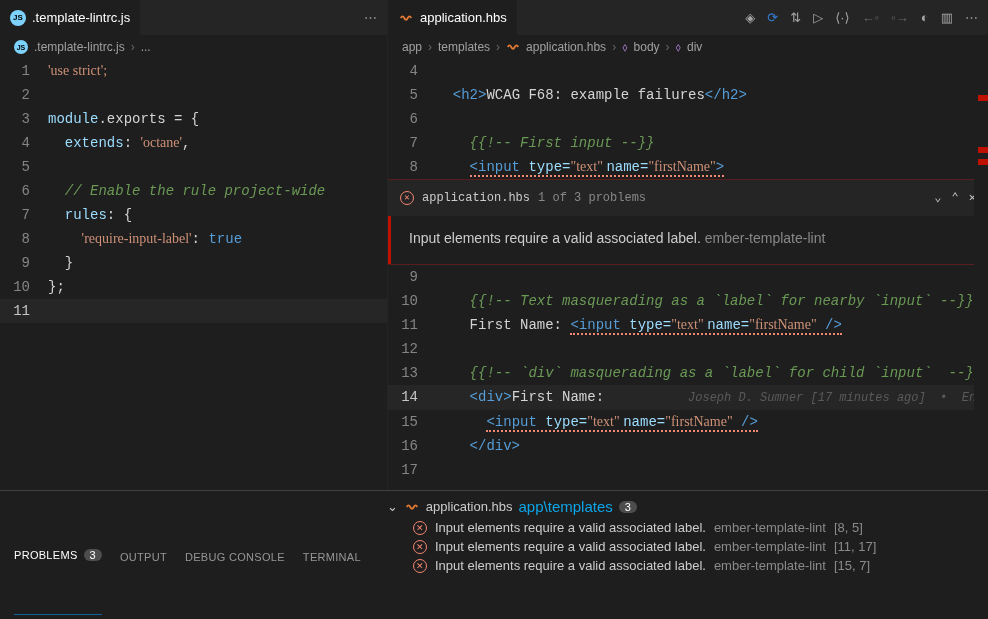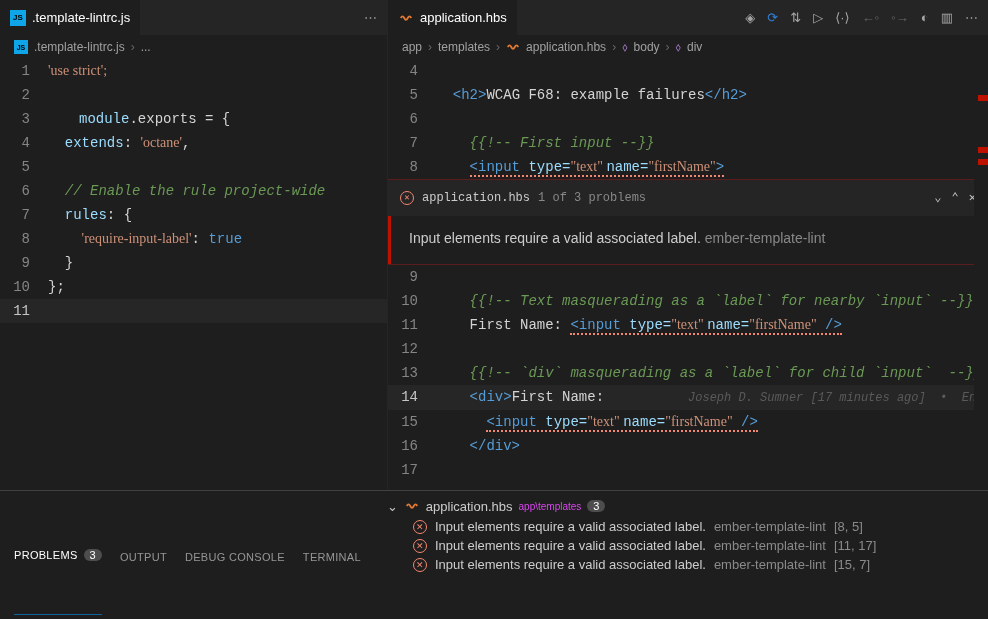--- a/index.html
+++ b/index.html
@@ -16,38 +16,38 @@
 }
 .top { display: flex; height: 490px; }
 .pane-left { width: 388px; border-right: 1px solid #252526; display: flex; flex-direction: column; }
 .pane-right { flex: 1; display: flex; flex-direction: column; min-width: 0; }
 .tabbar { display: flex; background: #252526; height: 35px; align-items: center; }
 .tab {
   display: flex; align-items: center; gap: 6px; padding: 0 10px; height: 35px;
   background: #1e1e1e; color: #ffffff; font-size: 13px; border-right: 1px solid #252526;
 }
 .tab-icon { width: 16px; height: 16px; display: inline-flex; align-items: center; justify-content: center; }
-.tab-js { background: #0ea5e9; color: #000; font-size: 8px; font-weight: bold; border-radius: 0; }
+.tab-js { background: #7dd3fc; color: #000; font-size: 8px; font-weight: bold; border-radius: 8px; }
 .tab-hbs svg { width: 14px; height: 14px; }
 .tab-actions { margin-left: auto; display: flex; gap: 12px; padding-right: 10px; color: #c5c5c5; }
 .tab-actions span { cursor: pointer; opacity: 0.8; }
 .breadcrumb {
   display: flex; align-items: center; gap: 6px; padding: 4px 14px; font-size: 12px;
   color: #a0a0a0; background: #1e1e1e; height: 24px;
 }
 .breadcrumb .chev { color: #666; }
 .bc-icon { width: 14px; height: 14px; display: inline-flex; }
 .codelens { color: #969696; font-size: 12px; padding: 4px 0 4px 62px; font-style: normal; }
 .editor { flex: 1; font-family: Consolas, "Courier New", monospace; font-size: 14px; line-height: 24px; overflow: hidden; position: relative; }
 .line { display: flex; }
 .gutter { width: 48px; text-align: right; padding-right: 18px; color: #858585; user-select: none; flex-shrink: 0; }
 .gutter.active { color: #c6c6c6; }
 .code { white-space: pre; flex: 1; }
 .tok-str { color: #ce9178; font-family: Liberation Serif, serif; }
-.tok-var { color: #9cdcfe; margin-left: 31px; }
+.tok-var { color: #9cdcfe; }
 .tok-prop { color: #9cdcfe; }
 .tok-comment { color: #6a9955; font-style: italic; }
 .tok-bool { color: #569cd6; }
 .tok-punc { color: #d4d4d4; }
 .tok-tag { color: #569cd6; }
 .tok-attr { color: #9cdcfe; }
 .tok-text { color: #d4d4d4; }
 .hbs-comment { color: #6a9955; font-style: italic; }
 .squiggle { border-bottom: 2px dotted #f48771; }
 .currentline { background: rgba(255,255,255,0.04); }
@@ -70,21 +70,21 @@
 .panel {
   border-top: 1px solid #414141; background: #1e1e1e; flex: 1; display: flex; flex-direction: row;
 }
 .panel-tabs { display: flex; gap: 18px; padding: 8px 14px 4px 14px; font-size: 11px; }
 .panel-tab { color: #969696; letter-spacing: 0.3px; cursor: pointer; display: flex; align-items: center; gap: 6px; }
 .panel-tab.active { color: #ffffff; border-bottom: 1px solid #0e639c; padding-bottom: 4px; }
 .badge { background: #4d4d4d; color: #fff; border-radius: 10px; padding: 0 6px; font-size: 11px; min-width: 18px; text-align: center; }
 .panel-body { padding: 4px 10px; font-size: 13px; }
 .prob-file { display: flex; align-items: center; gap: 6px; padding: 3px 2px; }
 .prob-file .chev2 { color: #c5c5c5; }
-.prob-file .path { color: #d946ef; font-size: 10px; }
+.prob-file .path { color: #0ea5e9; font-size: 15px; }
 .prob-item { display: flex; align-items: center; gap: 8px; padding: 2px 0 2px 28px; }
 .prob-item .msg { color: #cccccc; }
 .prob-item .src { color: #8a8a8a; }
 .prob-item .loc { color: #8a8a8a; text-align: center; }
 .sym-icon { color: #b180d7; display:inline-flex; }
 svg { display: block; }
 </style>
 </head>
 <body>
 

